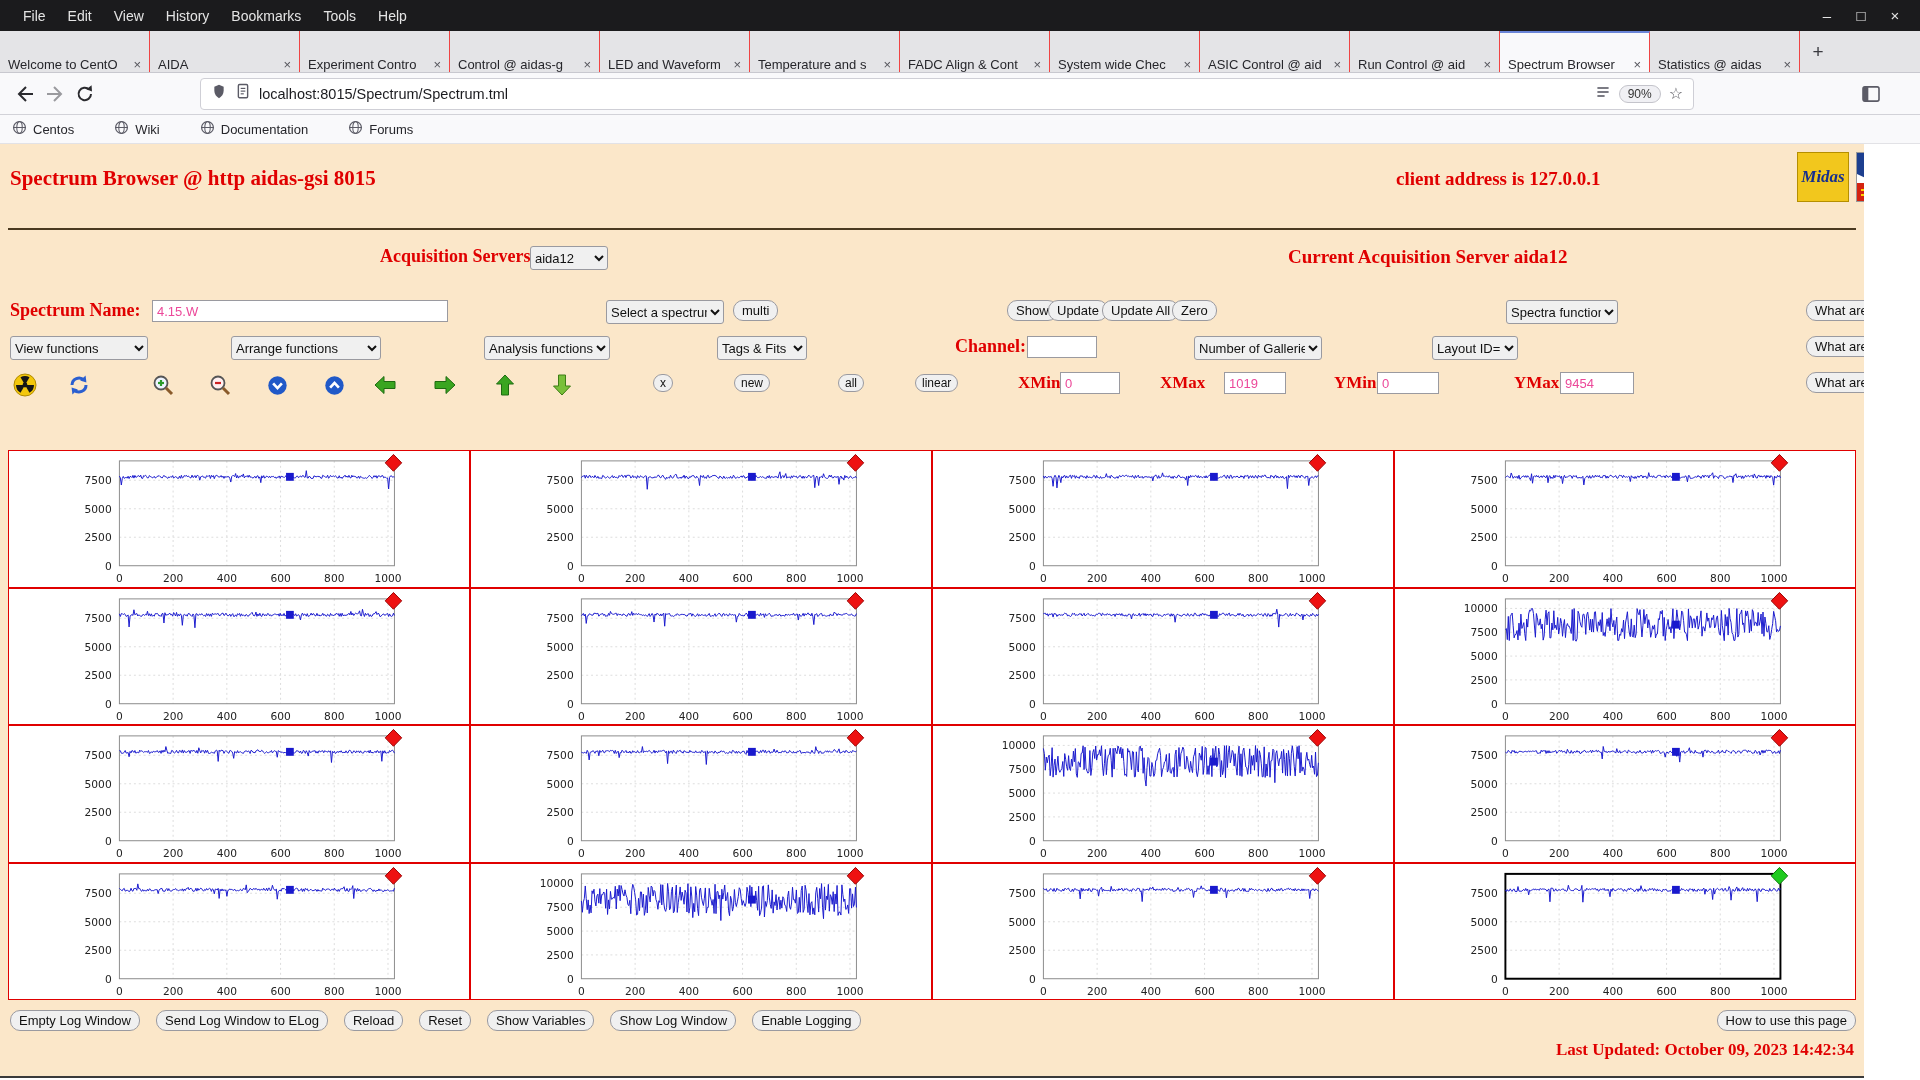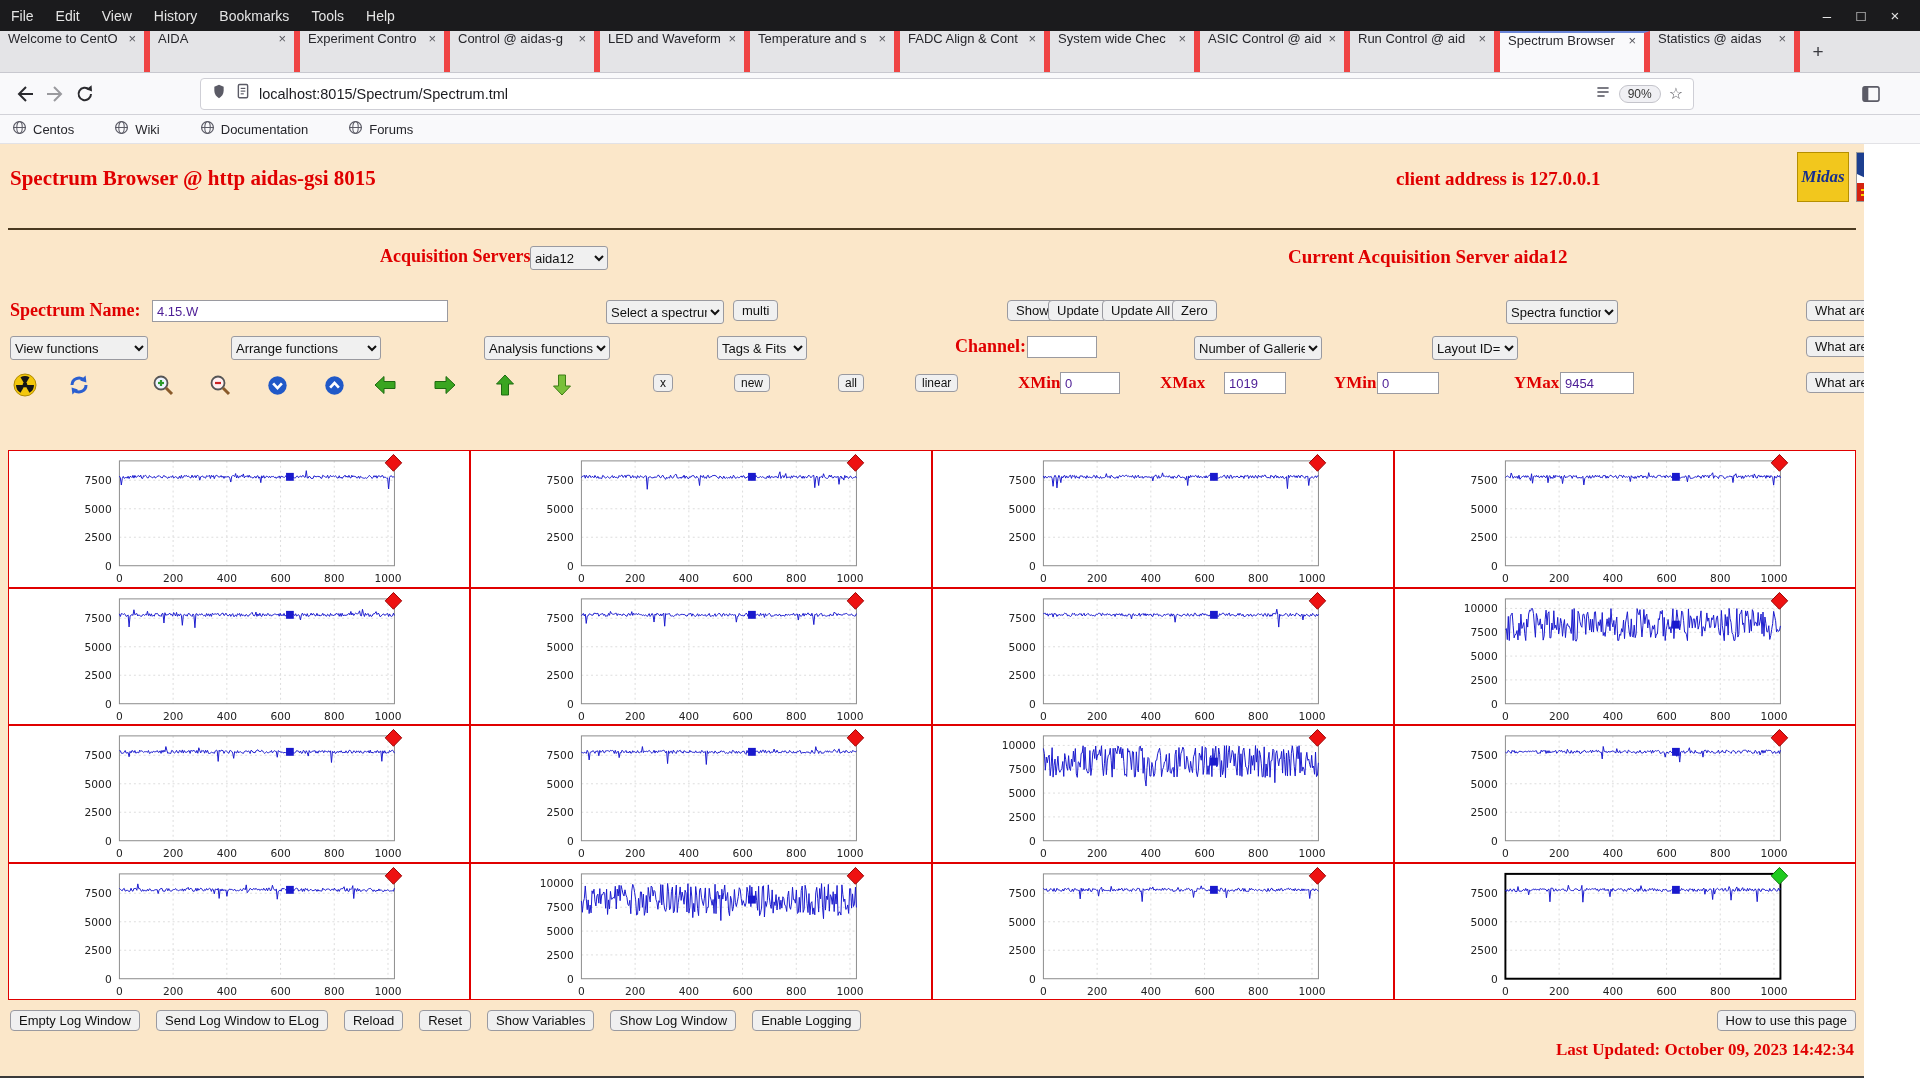--- a/index.html
+++ b/index.html
@@ -1,27 +1,27 @@
 <!DOCTYPE html>
 <html><head>
 <meta charset="utf-8">
 <style>
   *{box-sizing:border-box;margin:0;padding:0}
   html,body{width:1920px;height:1080px;overflow:hidden;background:#fff;font-family:"Liberation Sans",sans-serif}
 
   
   .menubar{height:31px;background:#1b1b1d;display:flex;align-items:center;color:#e4e4e4;font-size:14px}
-  .menu-items{display:flex;align-items:flex-end;padding-left:0}
+  .menu-items{display:flex;align-items:flex-end;padding-left:12px}
   .menu-item{padding:0 11px;cursor:default}
   .win-controls{margin-left:auto;display:flex;align-items:center;padding-right:8px}
   .win-btn{width:34px;text-align:center;font-size:15px;color:#e4e4e4}
 
   .tabbar{height:42px;background:#e4e4e7;display:flex;align-items:stretch;border-bottom:1px solid #c8c8cf}
   .tab-strip{display:flex;align-items:stretch}
-  .tab{flex:0 0 150px;display:flex;align-items:flex-start;padding:0 8px;border-right:6px solid #ef4444;
+  .tab{flex:0 0 150px;display:flex;align-items:flex-end;padding:0 8px;border-right:1px solid #ef4444;
        font-size:13px;color:#26262b;background:#e4e4e7;overflow:hidden}
   .tab.active{background:#f9f9fb;border-top:2px solid #6a85d8}
   .tab-label{flex:1;overflow:hidden;white-space:nowrap}
   .tab-close{margin-left:6px;color:#55555c;font-size:13px;flex:0 0 auto}
   .new-tab{width:36px;border:none;background:none;font-size:19px;color:#3a3a40}
 
   .navbar{height:42px;background:#f9f9fb;display:flex;align-items:center;border-bottom:1px solid #d2d2d8;padding:0 10px}
   .nav-btn{width:30px;height:30px;display:flex;align-items:center;justify-content:center;border-radius:4px}
   .urlbar{margin-left:100px;width:1494px;height:32px;background:#fff;border:1px solid #cfcfd6;border-radius:4px;
           display:flex;align-items:center;padding:0 10px;gap:8px}
@@ -32,25 +32,25 @@
 
   .bookmarksbar{height:29px;background:#f9f9fb;border-bottom:1px solid #e2e2e6;display:flex;align-items:center;
                 padding:0 12px;gap:24px;font-size:13px;color:#26262b}
   .bm-item{display:flex;align-items:center;gap:6px}
 
   
   .page{position:relative;width:1864px;height:936px;background:#fbe7c9;overflow:hidden}
   .rlabel{font-family:"Liberation Serif",serif;font-weight:bold;color:#e00000}
   .row{position:absolute;left:0;width:1920px}
   .abs{position:absolute;top:0}
-  .btn{font:13px "Liberation Sans",sans-serif;background:#f0f0f0;border:1px solid #9a9aa0;border-radius:4px;
+  .btn{font:13px "Liberation Sans",sans-serif;background:#f0f0f0;border:1px solid #9a9aa0;border-radius:10px;
        padding:2px 8px;color:#111;white-space:nowrap}
   .btn.small{font-size:12px;padding:1px 6px}
   .sel{font:13px "Liberation Sans",sans-serif;height:24px;border:1px solid #9a9aa0;border-radius:3px;background:#f0f0f0;color:#111}
-  .inp{font:13px "Liberation Sans",sans-serif;border:1px solid #9a9aa0;background:#fff;height:22px;padding:0 4px;color:#4c1d95}
+  .inp{font:13px "Liberation Sans",sans-serif;border:1px solid #9a9aa0;background:#fff;height:22px;padding:0 4px;color:#ec4899}
   .ic{position:absolute;top:2px;width:26px;height:26px;display:flex;align-items:center;justify-content:center}
   .page-title{position:absolute;top:22px;left:10px;font-size:21px}
   .client-addr{position:absolute;top:24px;left:1396px;font-size:19px}
   .hr1{position:absolute;top:84px;left:8px;right:8px;border-top:2px solid #4a3a20}
   .hr2{position:absolute;top:932px;left:0;right:0;border-top:2px solid #3a3a3a;height:4px;background:#fff}
   .logo-midas{position:absolute;top:8px;left:1797px;width:52px;height:50px;background:#f2c71d;border:1px solid #b58f00;
               display:flex;align-items:center;justify-content:center;font-family:"Liberation Serif",serif;
               font-weight:bold;font-style:italic;color:#152f8f;font-size:17px}
   .logo-tcl{position:absolute;top:8px;left:1856px;width:38px;height:50px;background:#fff;border:1px solid #999;overflow:hidden}
   .logo-tcl .feather{height:30px;background:#1d3f8f;clip-path:polygon(0 0,100% 0,100% 55%,55% 100%,0 70%)}

